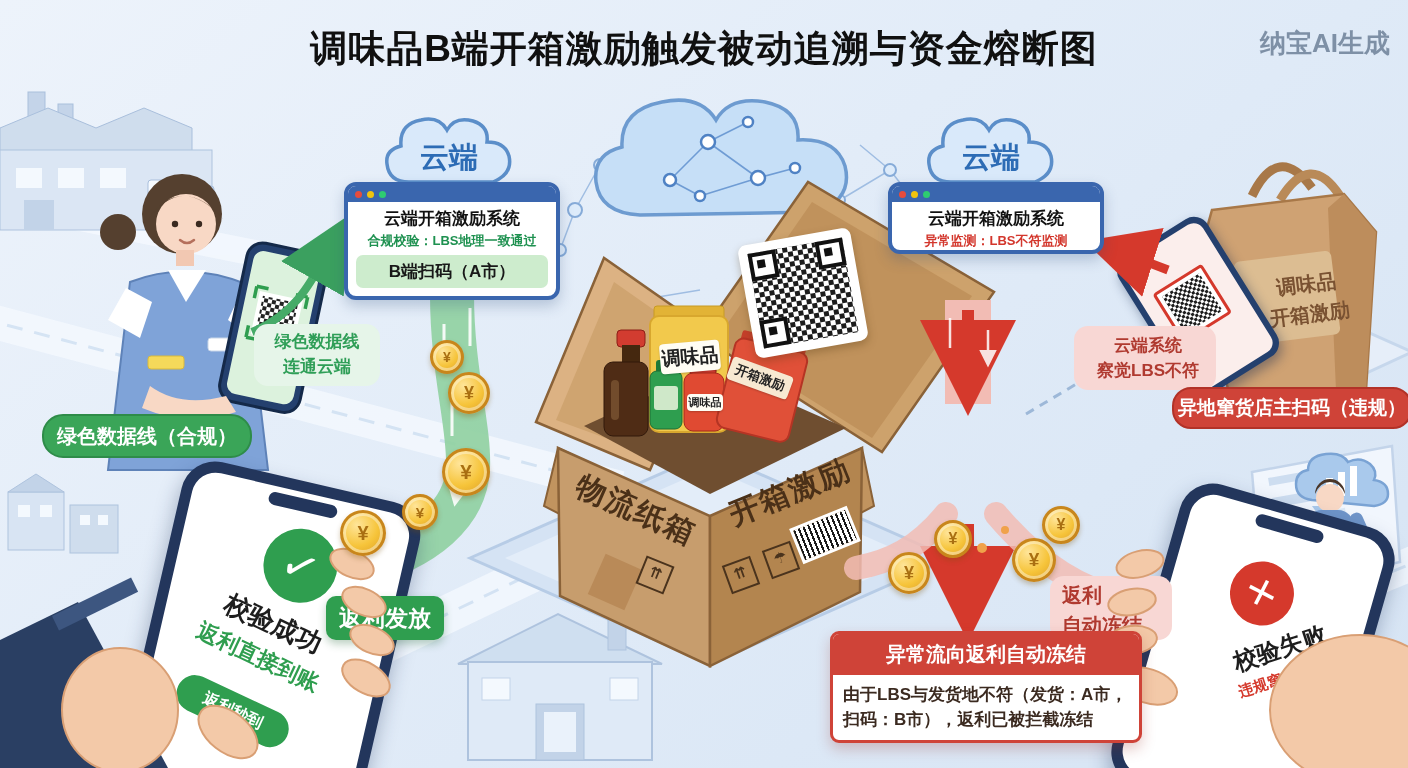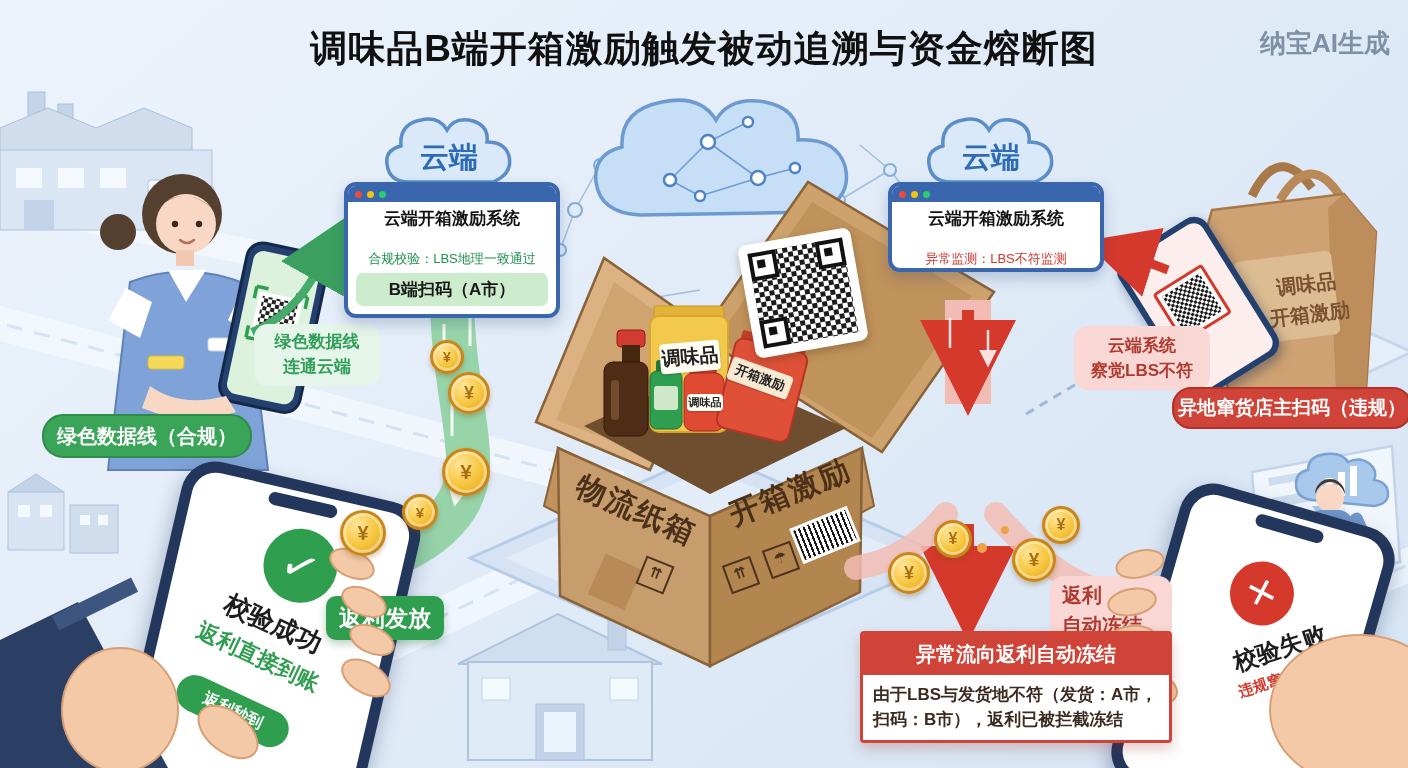--- a/index.html
+++ b/index.html
@@ -13,33 +13,33 @@
   .watermark{right:18px;top:26px;font-size:26px;font-weight:700;color:#7e90a6;z-index:9;}
   
   .cloud{z-index:6;}
   .cloud svg{display:block;}
   .cloud .lbl{position:absolute;left:0;right:0;top:32px;text-align:center;font-size:29px;font-weight:900;color:#2d6cb5;}
   
   .panel{z-index:7;width:208px;background:#fff;border:4px solid #3a66ae;border-radius:12px;box-shadow:0 6px 14px rgba(40,70,120,.25);overflow:hidden;}
   .panel .bar{height:16px;background:#3a66ae;display:flex;align-items:center;padding-left:7px;gap:5px;}
   .panel .dot{width:7px;height:7px;border-radius:50%;}
   .panel .ttl{margin-top:5px;text-align:center;font-size:17px;font-weight:900;color:#111;}
-  .panel .status{margin-top:20px;text-align:center;font-size:13px;font-weight:400;}
+  .panel .status{margin-top:2px;text-align:center;font-size:13px;font-weight:700;}
   .panel .chip{margin:5px 8px 8px;border-radius:7px;text-align:center;font-size:17px;font-weight:900;color:#181818;padding:5px 0;}
   .status.ok{color:#1e9150}.chip.ok{background:#cdeccd}
   .status.bad{color:#d3362c}.chip.bad{background:#f6c9c6}
   
   .gbubble{z-index:6;background:#e6f5e9;border-radius:14px;color:#2f9e57;font-weight:800;}
-  .pbubble{z-index:6;background:#f8d7d4;border-radius:14px;color:#b03a30;font-weight:900;}
+  .pbubble{z-index:6;background:#f8d7d4;border-radius:14px;color:#b03a30;font-weight:900;padding-left:6px;}
   .pill{z-index:6;border-radius:21px;color:#fff;font-weight:800;}
   .pill.green{background:#3aa558;border:2px solid #2e8c49;}
   .pill.red{background:#cf4338;border:2px solid #b23228;}
   .badge{z-index:6;background:#2f9e4f;border-radius:10px;color:#fff;font-weight:900;box-shadow:0 4px 8px rgba(30,100,50,.3);}
   
-  .freeze{z-index:7;width:306px;background:#fff;border:3px solid #cf4338;border-radius:4px;overflow:hidden;box-shadow:0 6px 14px rgba(150,40,30,.25);margin-left:30px;}
+  .freeze{z-index:7;width:306px;background:#fff;border:3px solid #cf4338;border-radius:9px;overflow:hidden;box-shadow:0 6px 14px rgba(150,40,30,.25);}
   .freeze .hd{background:#cf4338;color:#fff;font-size:20px;font-weight:900;text-align:center;padding:7px 0;}
   .freeze .bd{padding:8px 10px;font-size:17px;font-weight:800;color:#3b2a20;line-height:1.45;}
   
   .phone{z-index:5;background:#23365c;border-radius:34px;padding:11px;box-shadow:0 10px 20px rgba(30,50,90,.35);}
   .phone .screen{position:relative;width:100%;height:100%;background:#fff;border-radius:24px;overflow:hidden;}
   .phone .notch{position:absolute;top:6px;left:50%;transform:translateX(-50%);width:70px;height:13px;border-radius:7px;background:#23365c;}
   .resicon{width:74px;height:74px;border-radius:50%;color:#fff;font-size:44px;font-weight:900;margin:0 auto;}
   .shield-txt{z-index:8;color:#fff;font-size:16px;font-weight:900;text-align:center;line-height:1.55;text-shadow:0 1px 2px rgba(120,10,5,.6);}
   
   .coin{z-index:8;border-radius:50%;background:radial-gradient(circle at 35% 30%,#ffe59a,#f6c43a 55%,#dc9c24);border:3px solid #c8861c;box-shadow:inset 0 0 0 3px rgba(255,255,255,.4),0 3px 5px rgba(120,80,10,.3);color:#a96f12;font-weight:900;}

